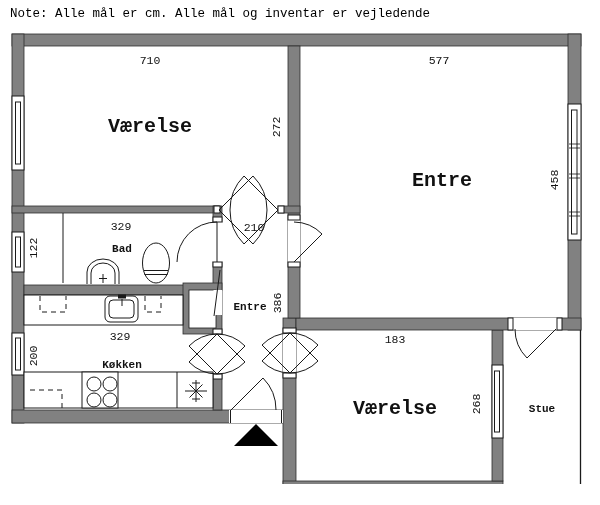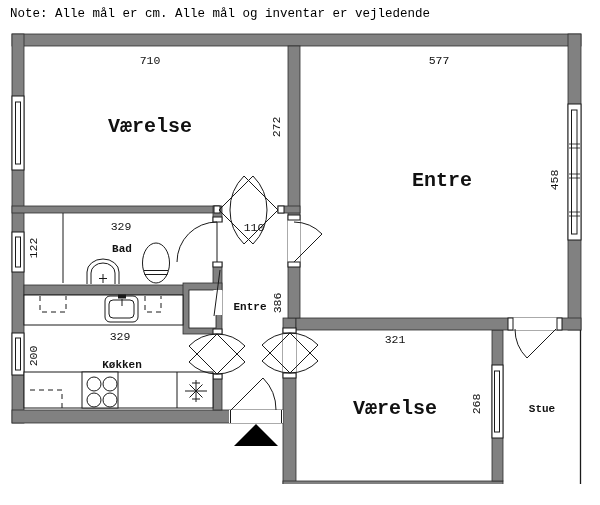--- a/index.html
+++ b/index.html
@@ -142,26 +142,26 @@
   <div class="lbl dim vert" style="left:277px;top:127px">272</div>
 
   <div class="lbl dim" style="left:439px;top:61px">577</div>
   <div class="lbl room" style="left:442px;top:181px">Entre</div>
   <div class="lbl dim vert" style="left:555px;top:180px">458</div>
 
   <div class="lbl dim" style="left:121px;top:227px">329</div>
   <div class="lbl room-sm" style="left:122px;top:249px">Bad</div>
   <div class="lbl dim vert" style="left:34px;top:248px">122</div>
 
-  <div class="lbl dim" style="left:254px;top:228px">110</div>
+  <div class="lbl dim" style="left:254px;top:228px">210</div>
   <div class="lbl room-sm" style="left:250px;top:307px">Entre</div>
   <div class="lbl dim vert" style="left:278px;top:303px">386</div>
 
   <div class="lbl dim" style="left:120px;top:337px">329</div>
   <div class="lbl room-sm" style="left:122px;top:365px">Køkken</div>
   <div class="lbl dim vert" style="left:34px;top:356px">200</div>
 
-  <div class="lbl dim" style="left:395px;top:340px">321</div>
+  <div class="lbl dim" style="left:395px;top:340px">183</div>
   <div class="lbl room" style="left:395px;top:409px">Værelse</div>
   <div class="lbl dim vert" style="left:477px;top:404px">268</div>
 
   <div class="lbl room-sm" style="left:542px;top:409px">Stue</div>
 </div>
 
 </body></html>

